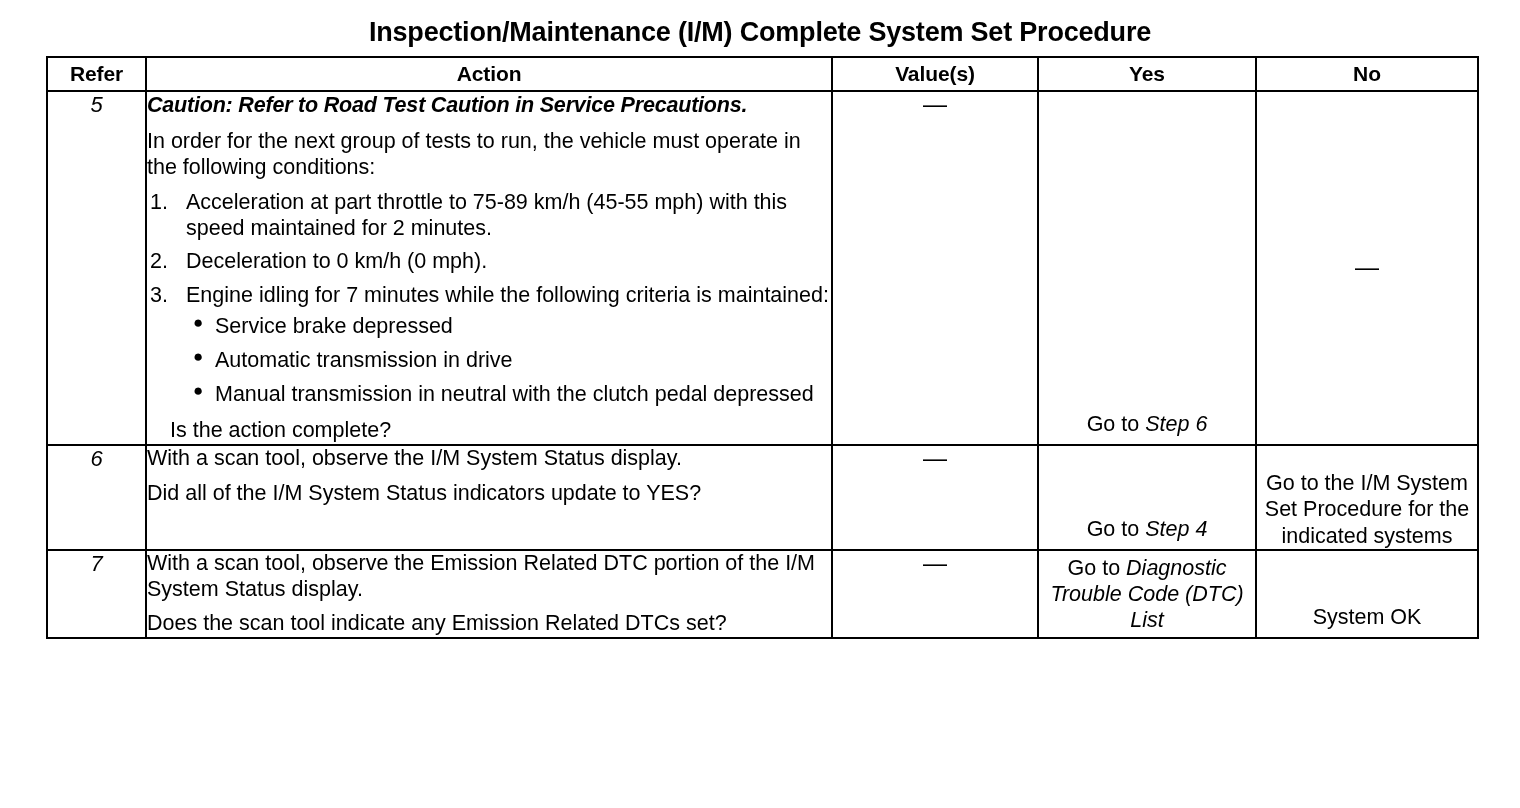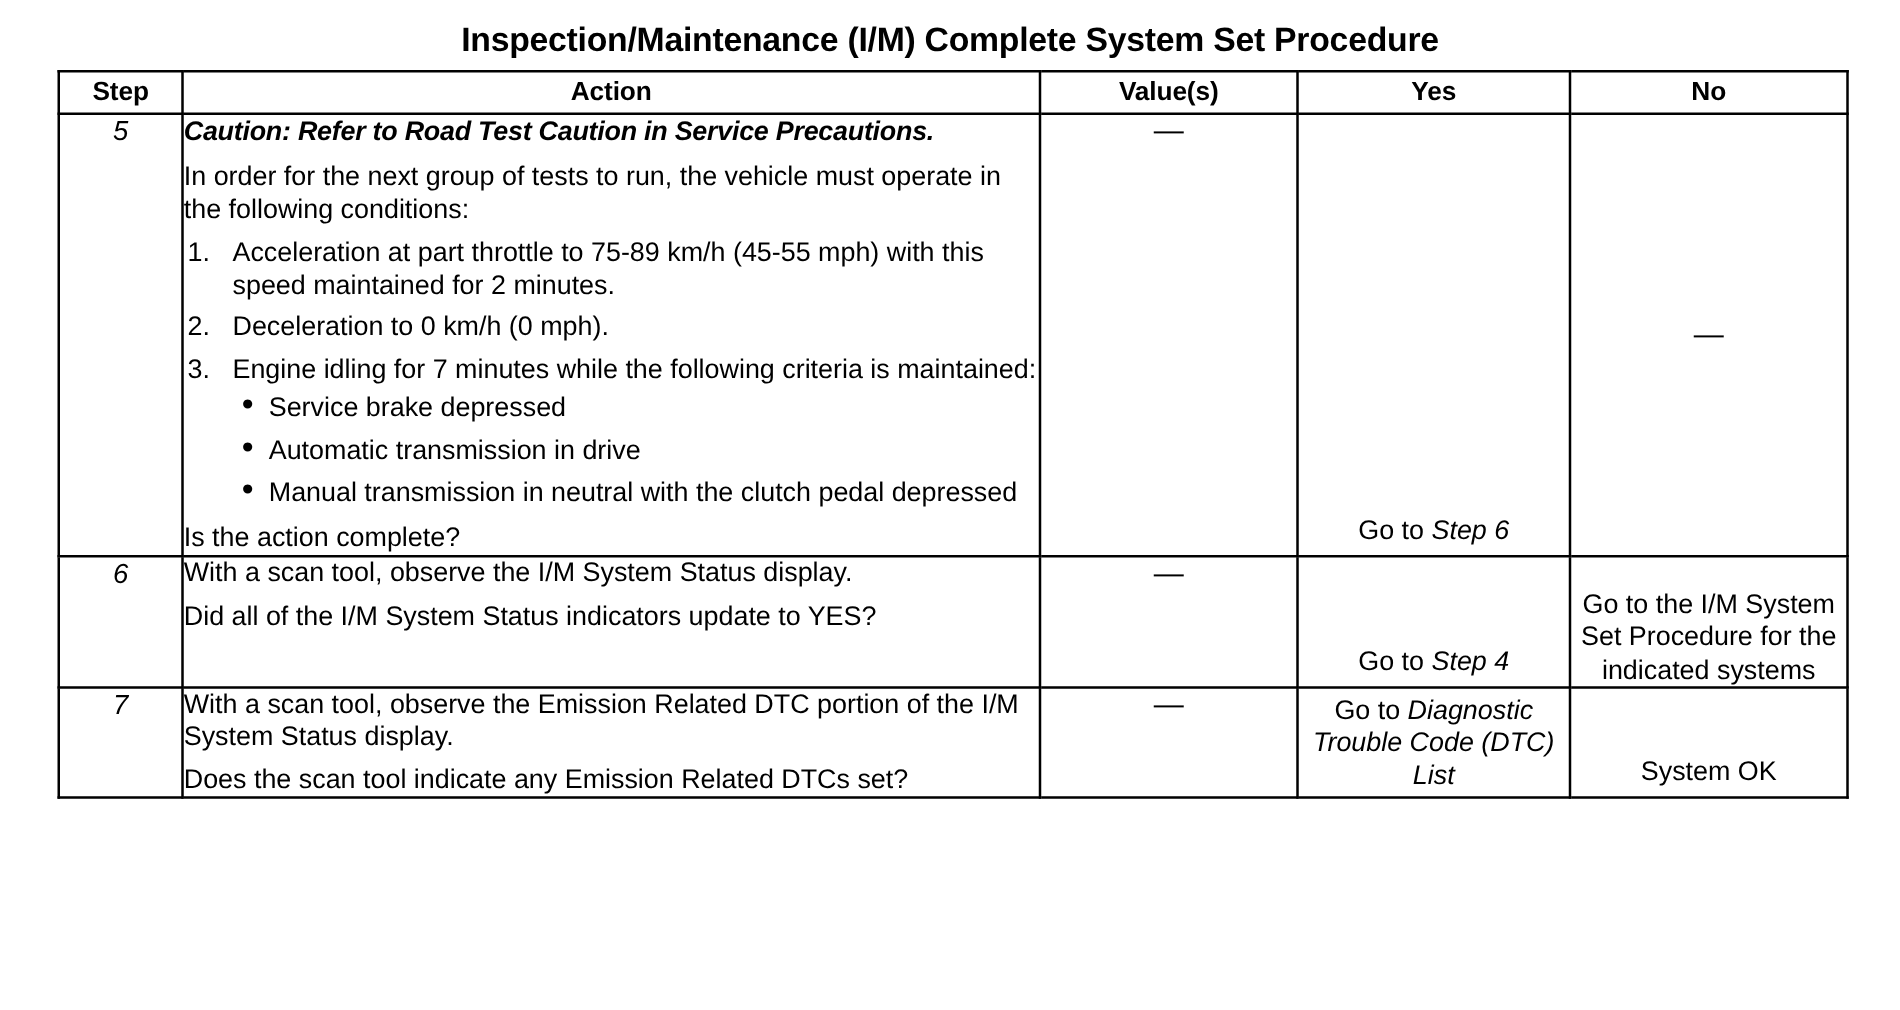--- a/index.html
+++ b/index.html
@@ -152,20 +152,21 @@
   ul.bullets > li > .dot {
     position: absolute;
     left: 7px;
     top: -1px;
     font-size: 17px;
   }
 
   .closing-q {
     margin-top: 11px;
     line-height: 1.2;
+    padding-left: 23px;
   }
 
   .ital { font-style: italic; }
 
   .dash { font-size: 24px; line-height: 1; }
 </style>
 </head>
 <body>
 
 <div class="page">
@@ -175,21 +176,21 @@
   <table class="proc">
     <colgroup>
       <col class="col-step">
       <col class="col-action">
       <col class="col-value">
       <col class="col-yes">
       <col class="col-no">
     </colgroup>
     <thead>
       <tr>
-        <th>Step</th>
+        <th>Refer</th>
         <th>Action</th>
         <th>Value(s)</th>
         <th>Yes</th>
         <th>No</th>
       </tr>
     </thead>
     <tbody>
 
       <tr>
         <td class="step-cell">5</td>

